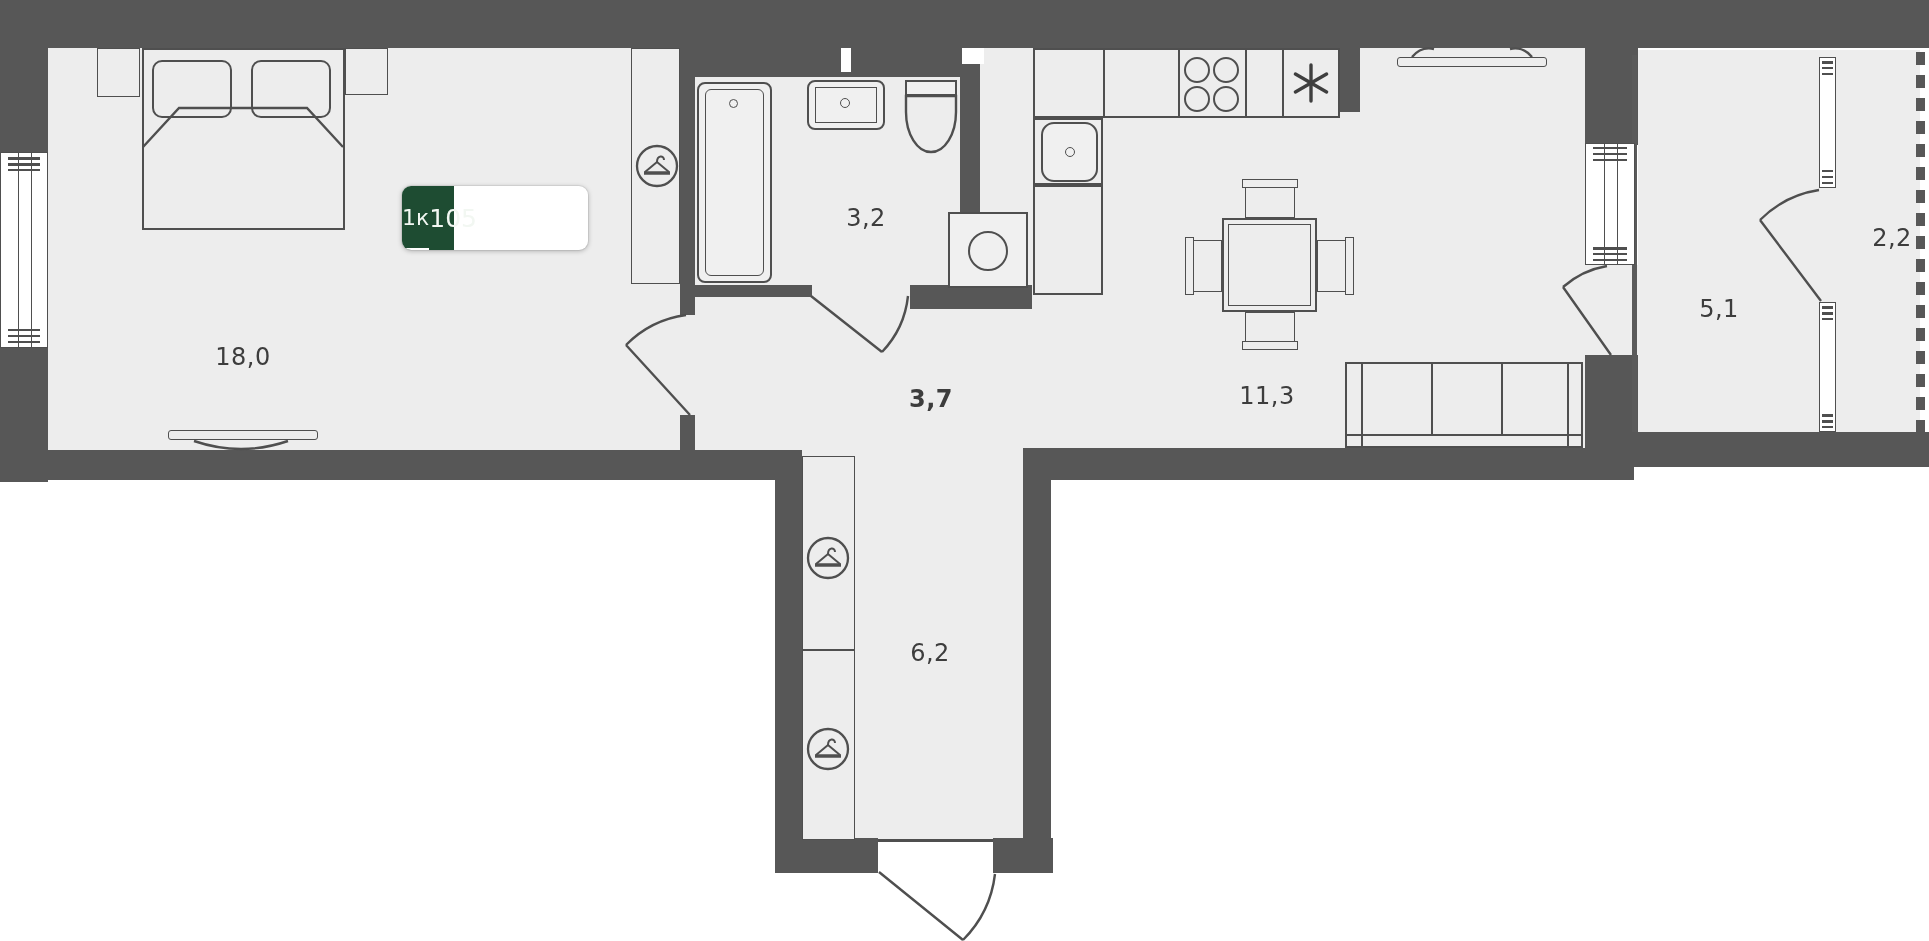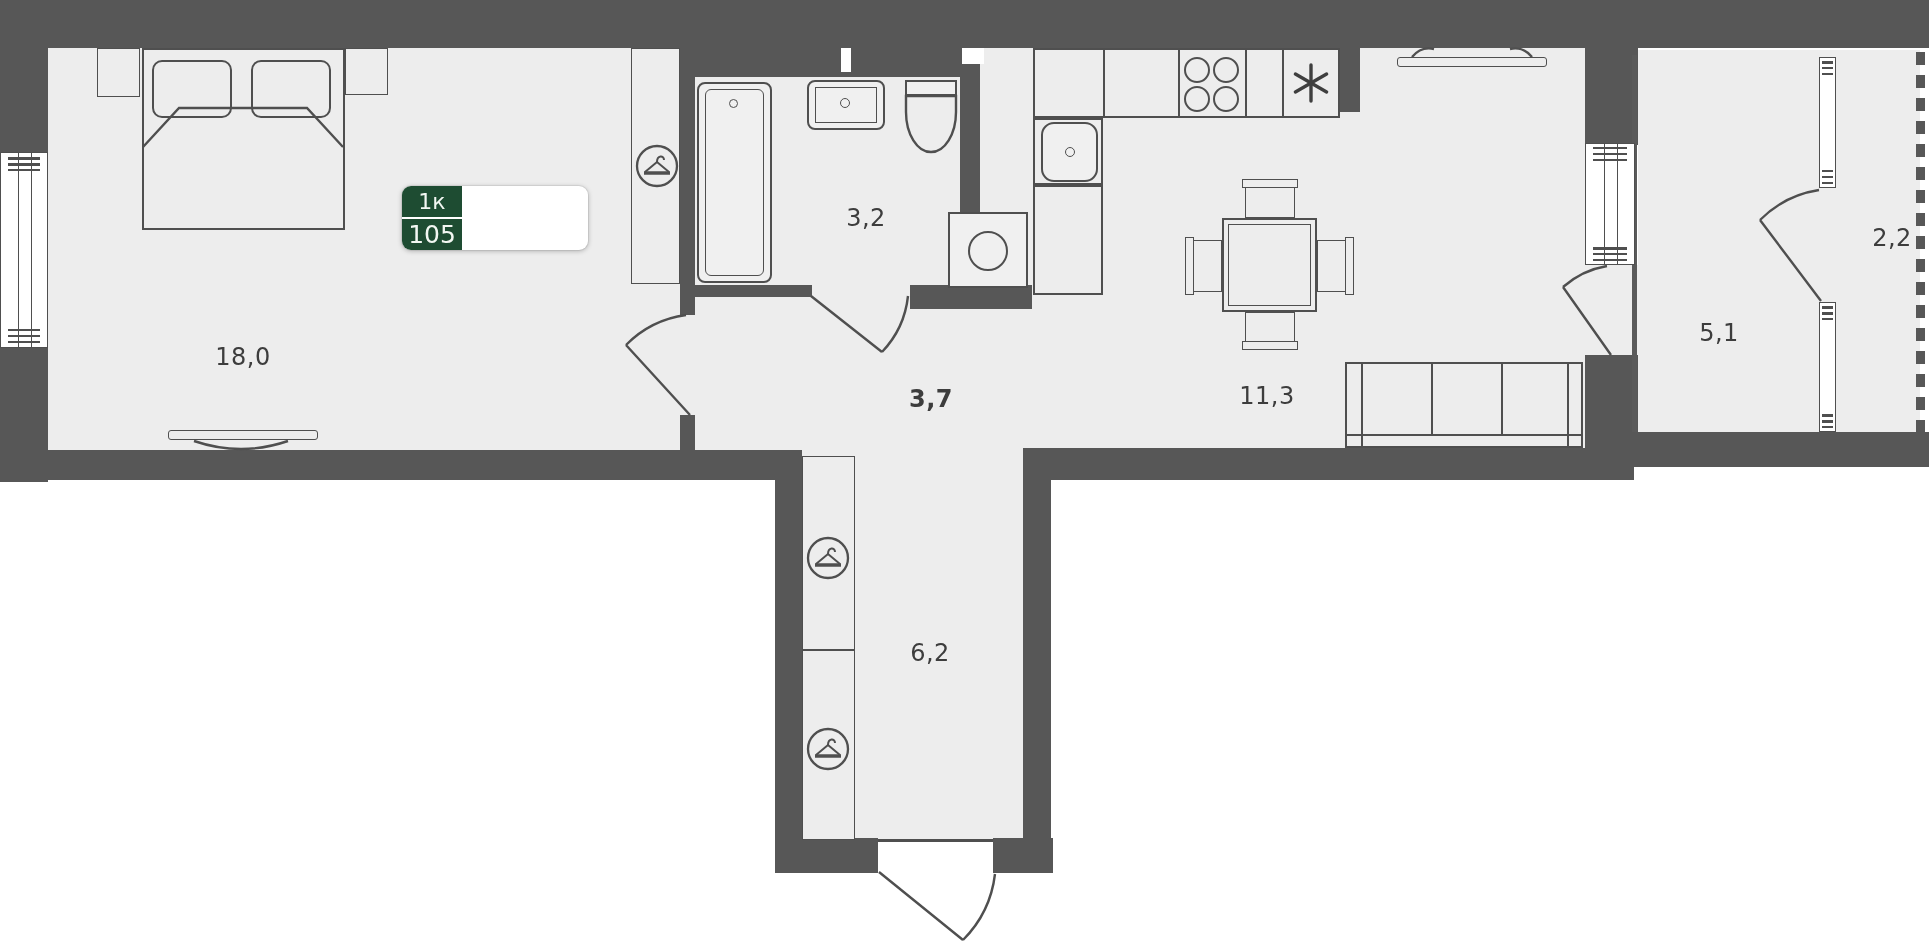--- a/index.html
+++ b/index.html
@@ -21,21 +21,21 @@
   .ticks-v{position:absolute;left:15%;right:15%;height:14px;
            background:repeating-linear-gradient(to bottom,#4f4f4f 0 2.5px,transparent 2.5px 6px);}
   .dashed-v{background:repeating-linear-gradient(to bottom,#575757 0 13px,transparent 13px 23px);}
   .room-label{position:absolute;transform:translate(-50%,-50%);font-size:24px;color:#3d3d3d;
               letter-spacing:.5px;white-space:nowrap;}
   svg.overlay{position:absolute;left:0;top:0;pointer-events:none;}
   
   .badge{position:absolute;left:402px;top:186px;width:186px;height:64px;display:flex;
          border-radius:9px;overflow:hidden;background:#ffffff;
          box-shadow:0 1px 5px rgba(0,0,0,.28), 0 0 0 1px rgba(0,0,0,.05);}
-  .badge-left{width:60px;background:#1e4c32;display:flex;flex-direction:column;color:#f2f7f2;}
+  .badge-left{width:52px;background:#1e4c32;display:flex;flex-direction:row;color:#f2f7f2;}
   .badge-cell{flex:1;display:flex;align-items:center;justify-content:center;}
   .badge-cell.top{border-bottom:2px solid #ffffff;font-size:22px;}
   .badge-cell.bot{font-size:25px;}
   .badge-right{flex:1;display:flex;flex-direction:column;justify-content:center;padding:2px 9px 2px 7px;}
   .badge-row{display:flex;align-items:baseline;height:30px;}
   .badge-lbl{font-size:15px;color:#4d4d4d;}
   .badge-val{margin-left:auto;font-size:28px;font-weight:bold;color:#2e2e2e;letter-spacing:-1px;}
   .hanger{position:absolute;transform:translate(-50%,-50%);}
   .sofa-part{position:absolute;background:#4f4f4f;}
 </style>
@@ -197,21 +197,21 @@
 
       <path d="M879,872 L963,940 M963,940 A112,112 0 0 0 995,874"></path>
     </g>
   </svg>
 
   <div class="room-label" style="left:243px;top:357px;text-align:center;">18,0</div>
   <div class="room-label" style="left:866px;top:218px;">3,2</div>
   <div class="room-label" style="left:931px;top:399px;font-weight:bold;">3,7</div>
   <div class="room-label" style="left:1267px;top:396px;">11,3</div>
   <div class="room-label" style="left:930px;top:653px;text-align:center;">6,2</div>
-  <div class="room-label" style="left:1719px;top:309px;margin-top:24px;">5,1</div>
+  <div class="room-label" style="left:1719px;top:309px;">5,1</div>
   <div class="room-label" style="left:1892px;top:238px;">2,2</div>
 
   <div class="badge">
     <div class="badge-left">
       <div class="badge-cell top">1к</div>
       <div class="badge-cell bot">105</div>
     </div>
   </div>
 
 </div>

